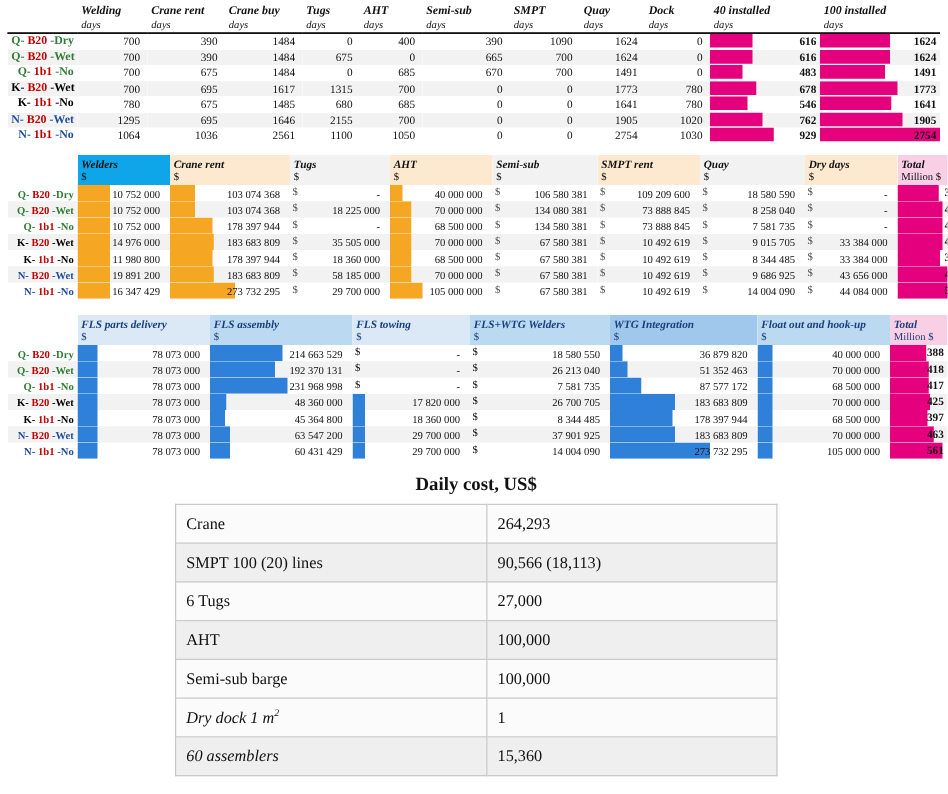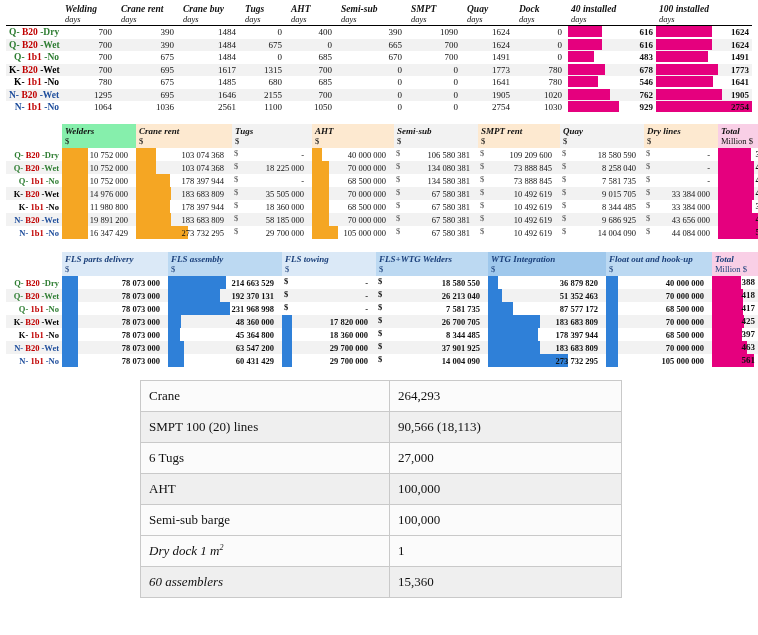--- a/index.html
+++ b/index.html
@@ -56,21 +56,21 @@
   #t2 tr.alt td{background:#f2f2f2;}
 
   
   #t3{position:absolute;left:6px;top:252px;width:746px;}
   #t3 .hdr td{
     font-style:italic;font-weight:bold;font-size:9px;color:#1a3f7a;
     padding:2px 3px;vertical-align:top;
   }
   #t3 .hdr .cur{font-weight:normal;font-size:8.5px;font-style:normal;color:#1a3f7a;}
   #t3 td{height:13px;font-size:8.5px;}
-  #t3 td.money{text-align:right;padding-right:4px;font-weight:bold;}
+  #t3 td.money{text-align:right;padding-right:4px;}
   #t3 tr.alt td{background:#f2f2f2;}
 
   .cellbar{position:relative;}
   .cellbar .fill{position:absolute;left:0;top:0;bottom:0;}
   .cellbar .txt{position:relative;display:block;text-align:right;padding-right:4px;}
 
   
   #dc{position:absolute;left:140px;top:380px;width:482px;}
   #dc .title{
     text-align:center;font-weight:bold;font-size:15px;padding-bottom:6px;
@@ -304,28 +304,28 @@
       <col style="width:82px">
         <col style="width:84px">
         <col style="width:82px">
         <col style="width:84px">
       <col style="width:74px">
         <col style="width:54px">
     </colgroup>
     <tbody>
         <tr class="hdr">
       <td></td>
-      <td style="background:#86efac"><span>Welders</span><br><span class="cur">$</span></td>
+      <td style="background:#0ea5e9"><span>Welders</span><br><span class="cur">$</span></td>
       <td style="background:#fde9d0"><span>Crane rent</span><br><span class="cur">$</span></td>
       <td style="background:#f2f2f2"><span>Tugs</span><br><span class="cur">$</span></td>
       <td style="background:#fde9d0"><span>AHT</span><br><span class="cur">$</span></td>
       <td style="background:#f2f2f2"><span>Semi-sub</span><br><span class="cur">$</span></td>
       <td style="background:#fde9d0"><span>SMPT rent</span><br><span class="cur">$</span></td>
       <td style="background:#f2f2f2"><span>Quay</span><br><span class="cur">$</span></td>
-      <td style="background:#fde9d0"><span>Dry lines</span><br><span class="cur">$</span></td>
+      <td style="background:#fde9d0"><span>Dry days</span><br><span class="cur">$</span></td>
       <td style="background:#f9cfe6"><span>Total</span><br><span class="cur">Million $</span></td>
     </tr>
     </tbody>
       <tbody id="t2body">
         <tr class="">
           <td class="rowlbl"><span class="g">Q-</span> <span class="b">B20</span> <span class="g">-Dry</span></td>
           <td class="money cellbar">
             <span class="dollar" style="position:absolute;left:2px;top:0;color:#555;">$</span>
             <div class="fill" style="width:26px;background:#f5a623;"></div>
             <span class="txt">10 752 000</span>
@@ -918,20 +918,21 @@
             <div style="position:relative;height:13px;">
               <div class="fill" style="width:42px;background:#e5007e;height:13px;"></div>
               <div style="position:absolute;right:3px;top:0;line-height:13px;font-weight:bold;font-size:9px;">561</div>
             </div>
           </td>
         </tr>
       </tbody>
   </table>
 
   <div id="dc">
+    <div class="title">Daily cost, US$</div>
     <table>
       <tbody id="dcbody">
           <tr>
             <td class="k">Crane</td>
             <td class="v">264,293</td>
           </tr>
           <tr class="shade">
             <td class="k">SMPT 100 (20) lines</td>
             <td class="v">90,566 (18,113)</td>
           </tr>

